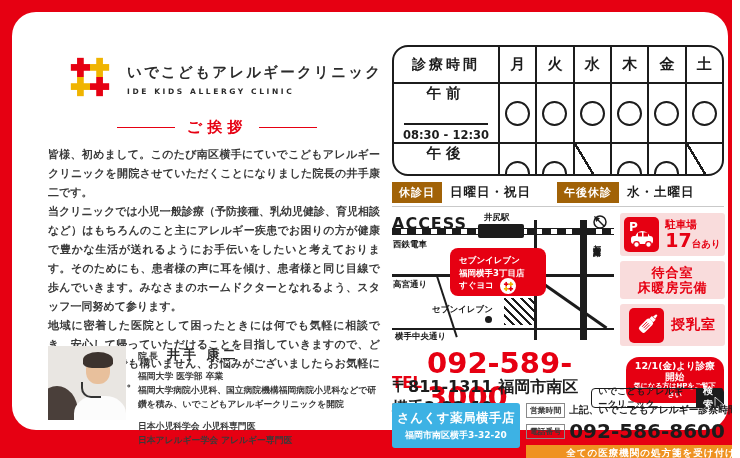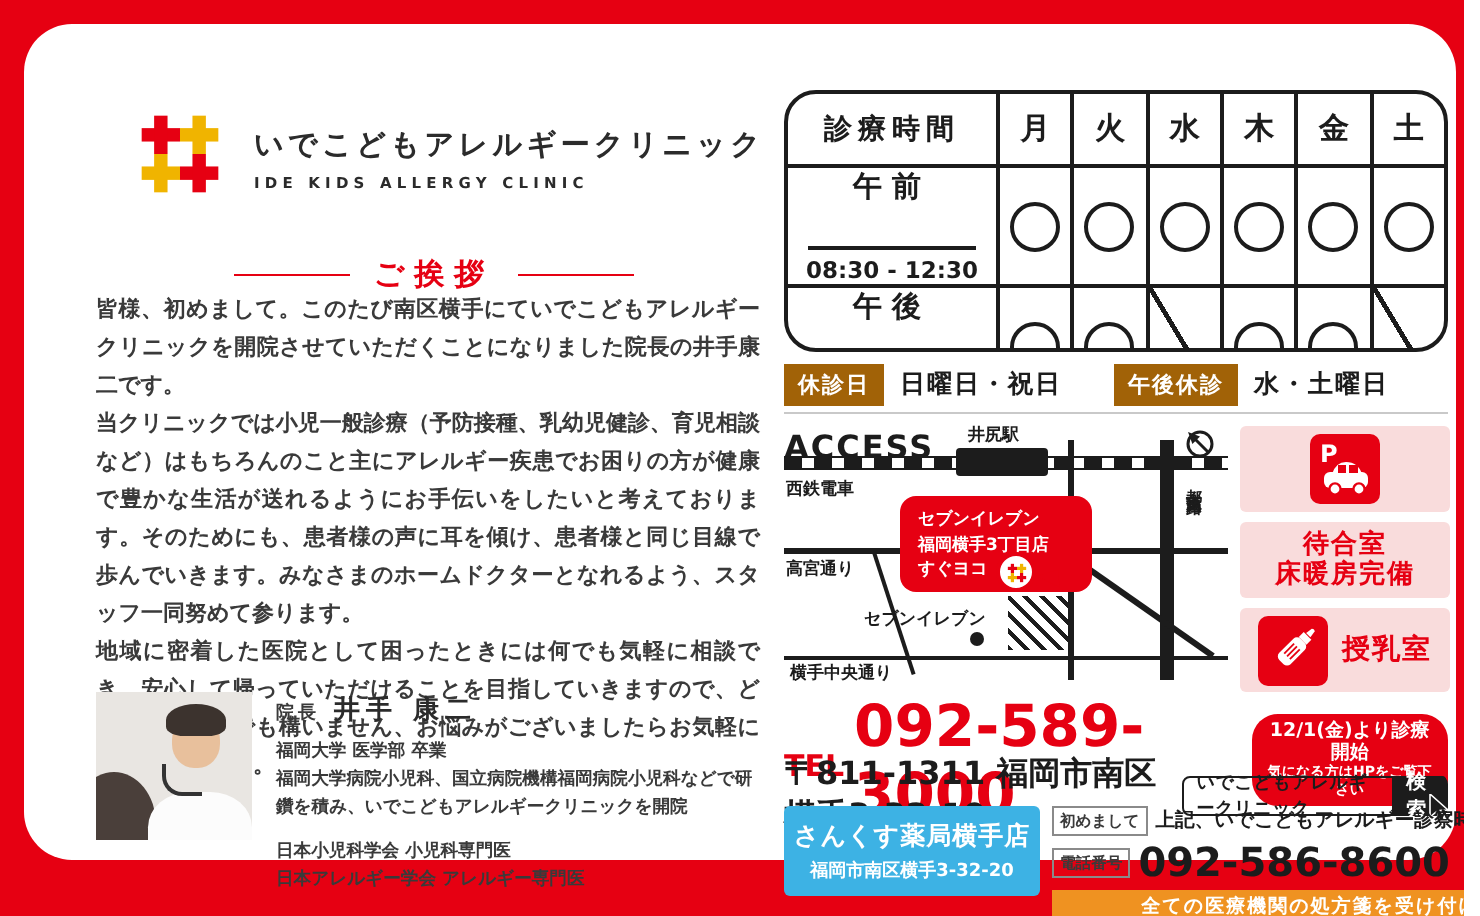--- a/index.html
+++ b/index.html
@@ -5,21 +5,21 @@
   * { margin:0; padding:0; box-sizing:border-box; }
   body { font-family:"DejaVu Sans","Liberation Sans",sans-serif; }
   .canvas { position:relative; width:732px; height:458px; background:#e60012; overflow:hidden; }
   .card { position:absolute; left:12px; top:12px; width:716px; height:418px; background:#ffffff; border-radius:24px; }
 
   
   .logo-row { position:absolute; left:55px; top:42px; display:flex; align-items:center; gap:14px; }
   .brand-name { font-size:14.5px; font-weight:bold; letter-spacing:2.2px; color:#2b2b2b; }
   .brand-en { font-size:7.5px; font-weight:bold; letter-spacing:2.6px; color:#2b2b2b; margin-top:5px; }
 
-  .greet-head { position:absolute; left:55px; top:106px; width:300px; display:flex; align-items:center; justify-content:center; gap:12px;margin-top:10px; }
+  .greet-head { position:absolute; left:55px; top:106px; width:300px; display:flex; align-items:center; justify-content:center; gap:12px; }
   .greet-head .hline { width:58px; height:1px; background:#e60012; }
   .greet-head .gh-text { color:#e60012; font-size:15px; font-weight:bold; letter-spacing:5px; }
 
   .greet-body { position:absolute; left:36px; top:133px; width:332px; color:#3a3a3a; font-size:11px; font-weight:bold; line-height:19px; text-align:justify; }
 
   .doctor { position:absolute; left:36px; top:334px; width:332px; display:flex; gap:12px; }
   .photo { position:relative; width:78px; height:74px; background:#e9e6e2; overflow:hidden; flex:none; }
   .ph-child { position:absolute; left:-12px; bottom:-18px; width:42px; height:52px; background:#4a3f3a; border-radius:50% 50% 0 0; }
   .ph-coat { position:absolute; left:26px; bottom:-20px; width:52px; height:44px; background:#fcfcfc; border-radius:40% 40% 0 0; }
   .ph-face { position:absolute; left:38px; top:12px; width:24px; height:26px; background:#e8c09c; border-radius:46%; }
@@ -296,20 +296,24 @@
           <svg width="35" height="35" viewBox="0 0 35 35">
             <text x="5" y="14" font-size="12" font-weight="bold" fill="#ffffff" font-family="DejaVu Sans, sans-serif">P</text>
             <rect x="7" y="19" width="22" height="8" rx="3" fill="#ffffff"></rect>
             <path d="M11 20 Q13 14 18 14 Q24 14 26 20 Z" fill="#ffffff"></path>
             <circle cx="12.5" cy="27.5" r="2.8" fill="#ffffff" stroke="#e60012" stroke-width="1.2"></circle>
             <circle cx="24.5" cy="27.5" r="2.8" fill="#ffffff" stroke="#e60012" stroke-width="1.2"></circle>
             <rect x="14" y="15.5" width="4" height="4" fill="#e60012"></rect>
             <rect x="19.5" y="15.5" width="4.5" height="4" fill="#e60012"></rect>
           </svg>
         </div>
+        <div>
+          <div class="p-label">駐車場</div>
+          <div><span class="p-count">17</span><span class="p-unit">台あり</span></div>
+        </div>
       </div>
       <div class="fbox waiting">
         <div class="w-line">待合室</div>
         <div class="w-line">床暖房完備</div>
       </div>
       <div class="fbox nursing">
         <div class="ficon">
           <svg width="35" height="35" viewBox="0 0 35 35">
             <g transform="rotate(45 17 17)">
               <rect x="13.5" y="10" width="8" height="15" rx="2.5" fill="#ffffff"></rect>
@@ -346,21 +350,21 @@
       </span>
     </div>
 
     <div class="pharm">
       <div class="pharm-box">
         <div class="pharm-name">さんくす薬局横手店</div>
         <div class="pharm-addr">福岡市南区横手3-32-20</div>
       </div>
       <div class="pharm-right">
         <div class="pr-row">
-          <span class="mini-label">初めまして</span>
+          <span class="mini-label">営業時間</span>
           <span class="hours-text">上記、いでこどもアレルギー診察時間と同じです。</span>
         </div>
         <div class="pr-row" style="margin-top:1px;">
           <span class="mini-label">電話番号</span>
           <span class="pharm-tel">092-586-8600</span>
         </div>
         <div class="orange-banner">全ての医療機関の処方箋を受け付けます</div>
       </div>
     </div>
 

